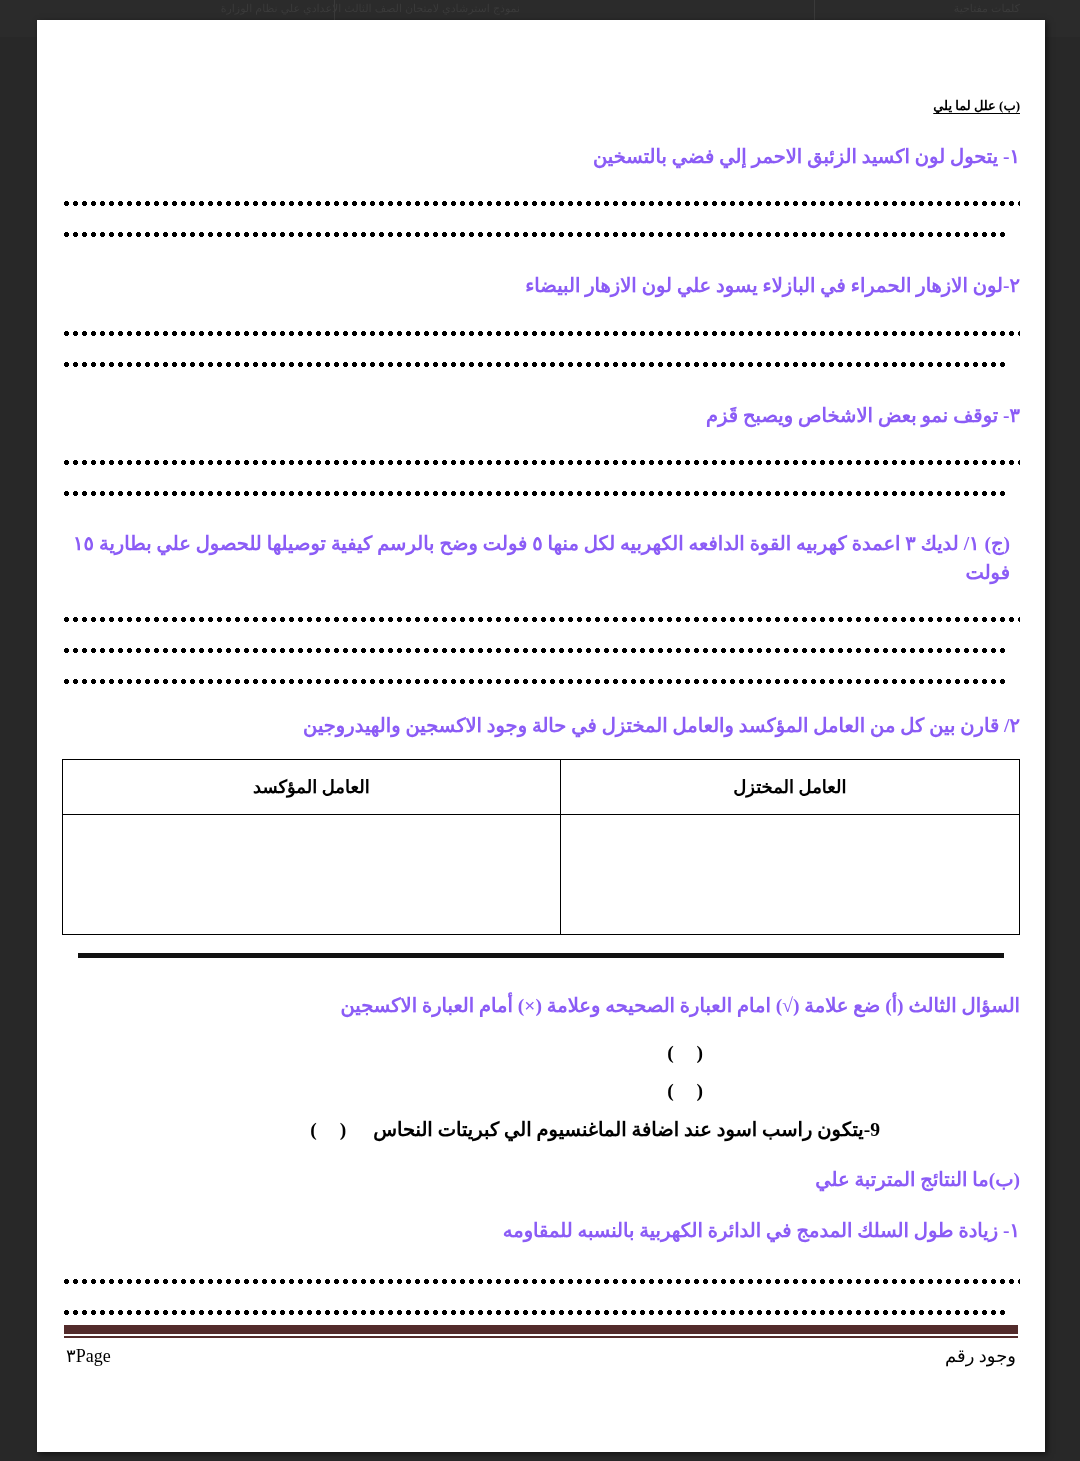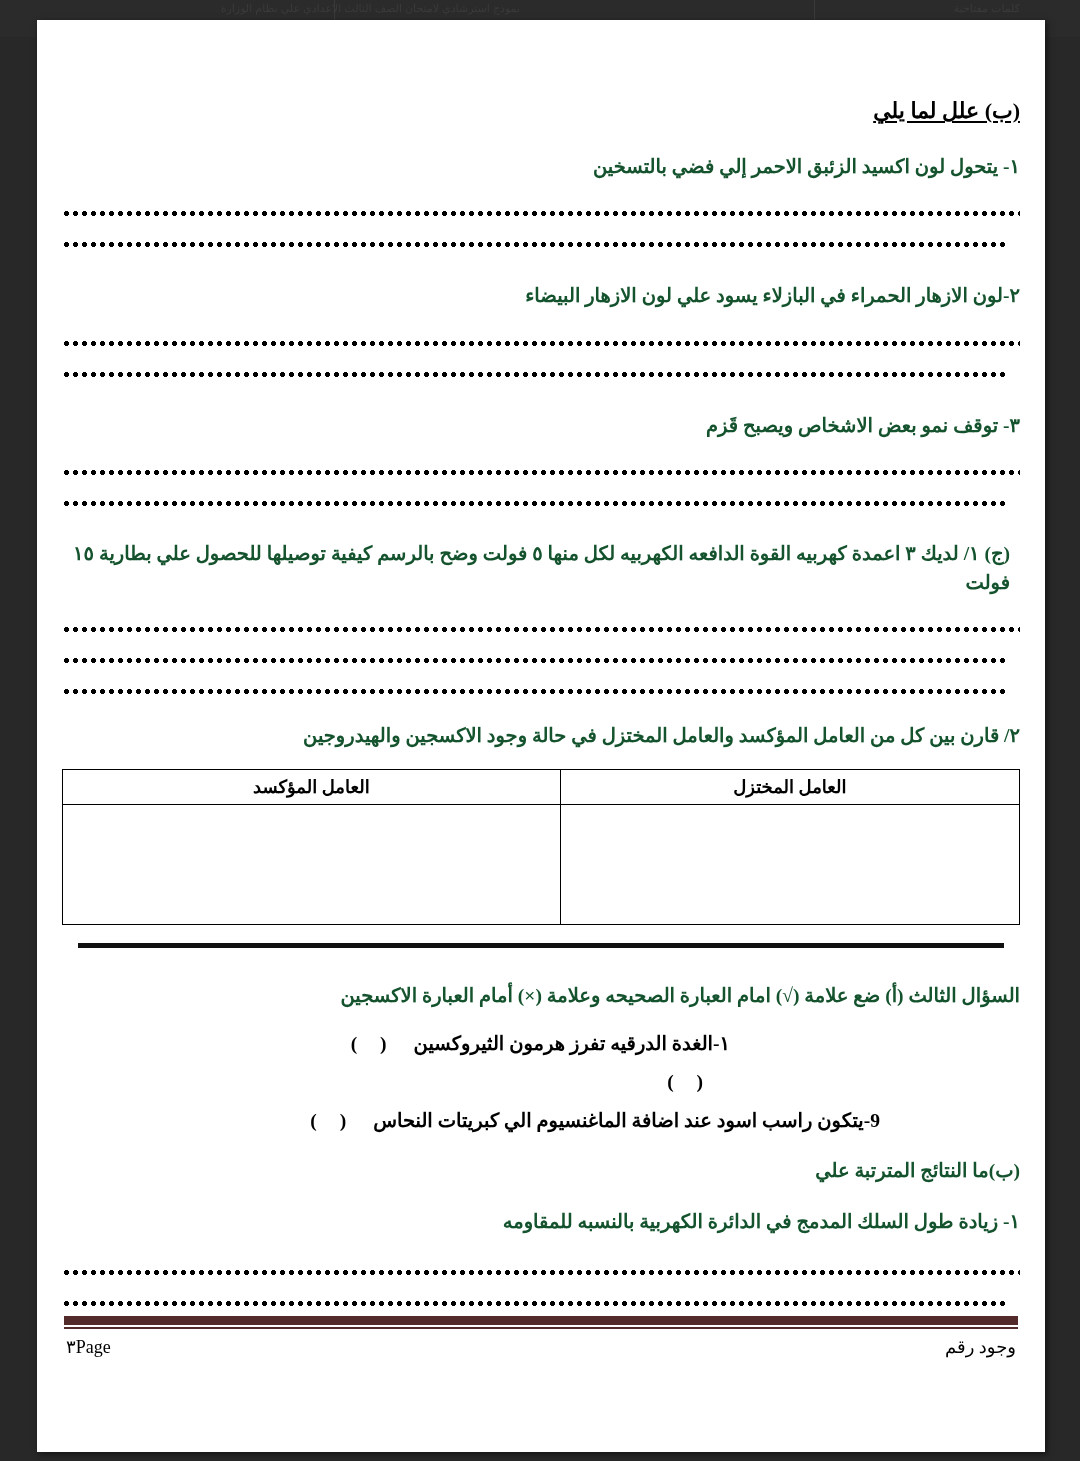--- a/index.html
+++ b/index.html
@@ -46,28 +46,28 @@
   .page-inner {
     position: absolute;
     left: 25px; right: 25px;
     top: 0; bottom: 0;
   }
 
   
   .q-line {
     font-weight: bold;
     font-size: 19.5px;
-    color: #14532d;
+    color: #8b5cf6;
     text-align: right;
     line-height: 1.5;
     direction: rtl;
   }
   .heading-underline {
     font-weight: bold;
-    font-size: 22px;
+    font-size: 13px;
     text-decoration: underline;
     text-underline-offset: 3px;
     text-align: right;
     direction: rtl;
   }
   .center-ish { }
 
   
   .dots {
     height: 14px;
@@ -79,21 +79,21 @@
   .dots.indent { margin-right: 14px; }
 
   
   table.cmp {
     width: 100%;
     border-collapse: collapse;
     table-layout: fixed;
   }
   table.cmp th, table.cmp td {
     border: 1.6px solid #000;
-    padding: 6px;
+    padding: 16px;
   }
   table.cmp th {
     height: 30px;
     font-size: 18px;
     font-weight: bold;
     text-align: center;
     vertical-align: middle;
   }
   table.cmp td { height: 120px; }
   .col-right { width: 52%; }
@@ -192,21 +192,20 @@
           <td></td>
         </tr>
       </tbody>
     </table>
 
     <div class="rule-black" style="margin-top:18px;"></div>
 
     <div class="q-line center-ish" style="margin-top:33px;">السؤال الثالث (أ) ضع علامة (√) امام العبارة الصحيحه وعلامة (×) أمام العبارة الاكسجين</div>
 
     <div class="tf-row" style="margin-top:22px; padding-right:290px;">
-      <span class="stmt">١-الغدة الدرقيه تفرز هرمون الثيروكسين</span>
       <span class="paren">(   )</span>
     </div>
 
     <div class="tf-row" style="margin-top:16px; padding-right:290px;">
       <span class="paren">(   )</span>
     </div>
 
     <div class="tf-row" style="margin-top:16px; padding-right:140px;">
       <span class="stmt">9-يتكون راسب اسود عند اضافة الماغنسيوم الي كبريتات النحاس</span>
       <span class="paren">(   )</span>

